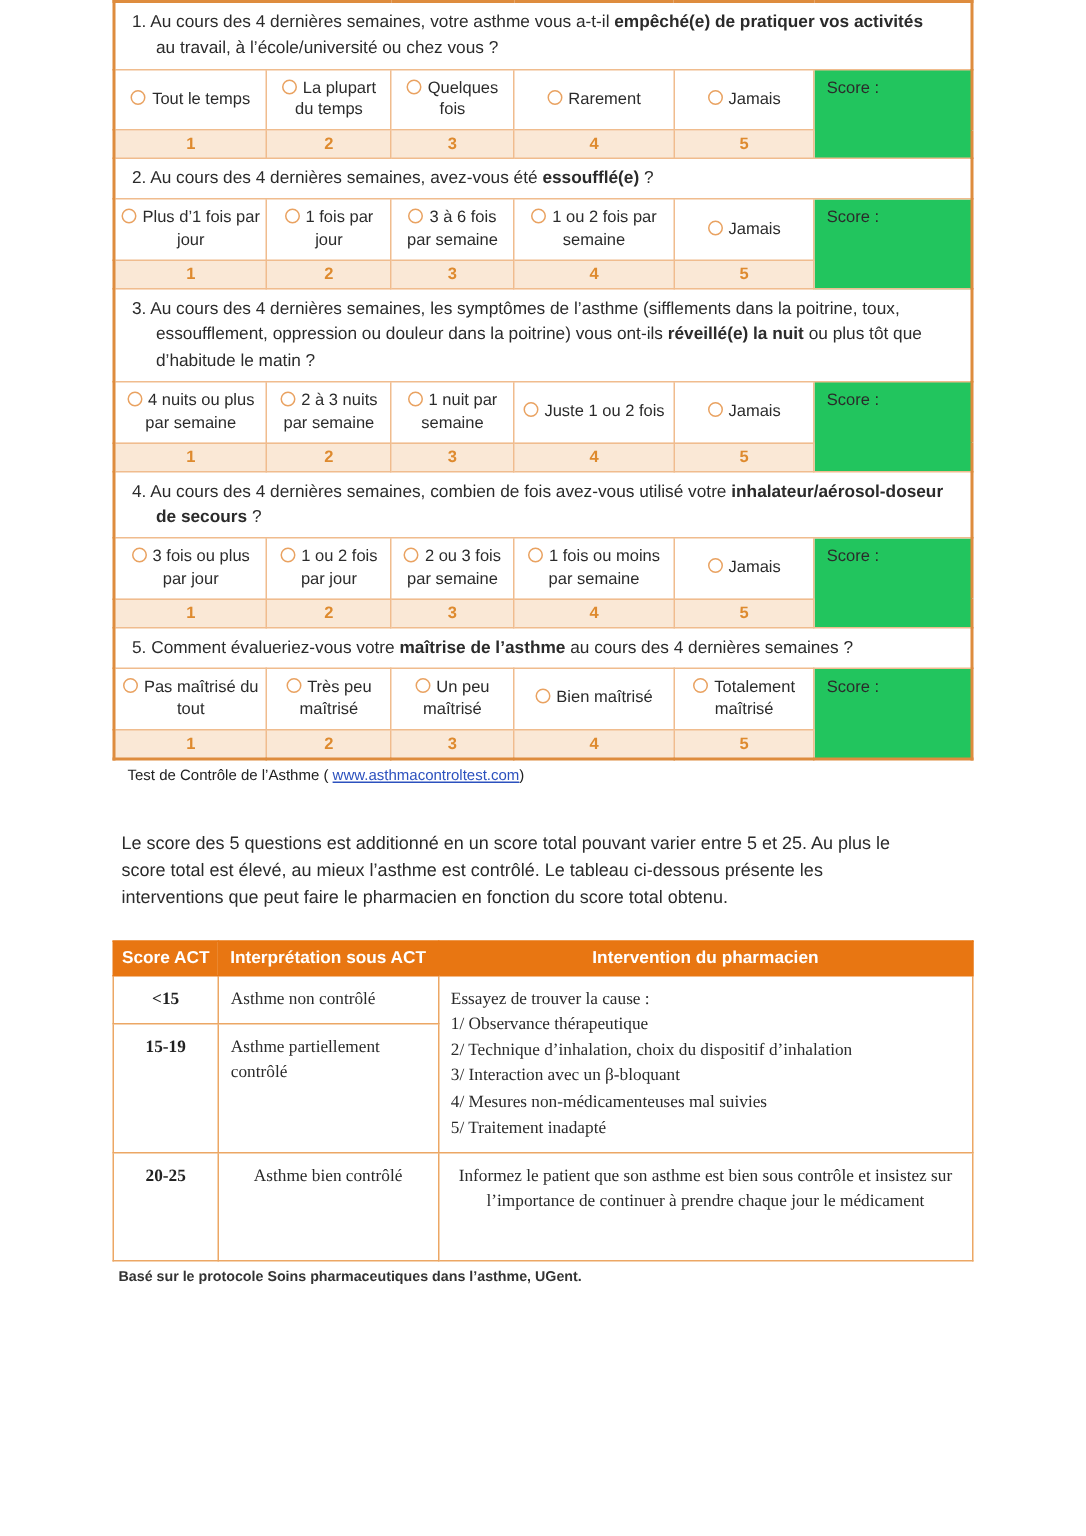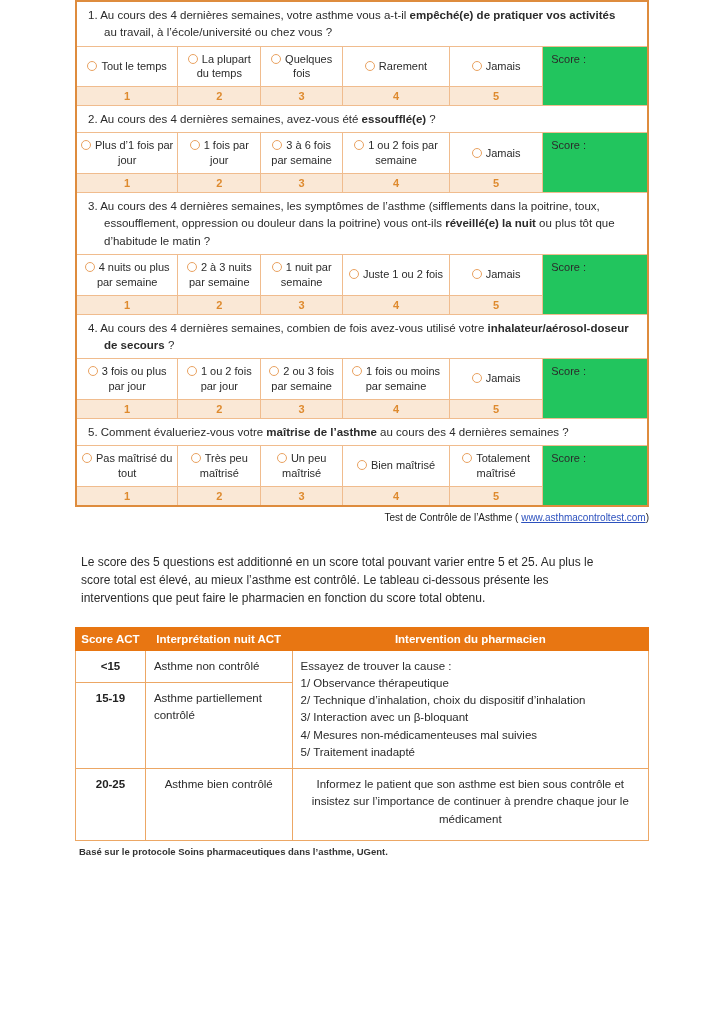--- a/index.html
+++ b/index.html
@@ -40,21 +40,21 @@
   }
   td.num-cell{
     background:#FAE8D6;color:#DE8A2E;font-weight:bold;
     text-align:center;padding:3px 2px;font-size:11px;
   }
   td.score-cell{
     vertical-align:top;text-align:left;background:#22c55e;
     padding:6px 8px;font-size:11px;color:#2b2b2b;
   }
   
-  .below-table{display:flex;justify-content:flex-end;align-items:flex-start;}
+  .below-table{display:flex;justify-content:flex-end;align-items:flex-start;flex-direction:column;}
   .act-caption{font-size:10px;color:#222;padding:5px 0 0 10px;}
   .act-caption a{color:#2C51BE;text-decoration:underline;cursor:pointer;}
   .total-box{
     width:106px;height:54px;box-sizing:border-box;
     background:#FAE8D6;border:2px solid #D8772F;border-top-width:1.5px;
     margin-top:-1px;padding:5px 8px;
     color:#E37C1F;font-weight:bold;font-size:11.5px;
   }
   
   .summary{
@@ -64,21 +64,21 @@
   table.interp{
     width:100%;border-collapse:collapse;border:1.5px solid #DE8C3E;
     table-layout:fixed;font-size:11.5px;margin-top:20px;
   }
   table.interp th{
     background:#E87612;color:#ffffff;font-weight:bold;
     padding:5px 4px;font-size:11.5px;border:1.5px solid #E87612;
   }
   table.interp td{
     border:1.5px solid #ECA765;vertical-align:top;background:#fff;
-    padding:7px 8px;line-height:1.5;box-sizing:border-box;
+    padding:7px 8px;line-height:1.5;box-sizing:border-box;font-family:Liberation Serif, serif;
   }
   td.interp-score{text-align:center;font-weight:bold;color:#222;}
   td.interp-label{text-align:left;}
   td.interp-action{text-align:left;padding-left:12px;}
   .preline{white-space:pre-line;}
   tr.r1 td{height:32px;}
   tr.r3 td{height:72px;text-align:center;}
   
   .footnote{
     font-size:9.5px;font-weight:bold;color:#333;
@@ -212,21 +212,21 @@
 
     <table class="interp">
       <colgroup>
         <col style="width:12.2%">
           <col style="width:25.6%">
           <col style="width:62.2%">
       </colgroup>
       <thead>
         <tr>
           <th>Score ACT</th>
-          <th>Interprétation nuit ACT</th>
+          <th>Interprétation sous ACT</th>
           <th>Intervention du pharmacien</th>
         </tr>
       </thead>
       <tbody>
         <tr class="r1">
           <td class="interp-score">&lt;15</td>
           <td class="interp-label">Asthme non contrôlé</td>
           <td class="interp-action preline" rowspan="2">Essayez de trouver la cause :
 1/ Observance thérapeutique
 2/ Technique d’inhalation, choix du dispositif d’inhalation

